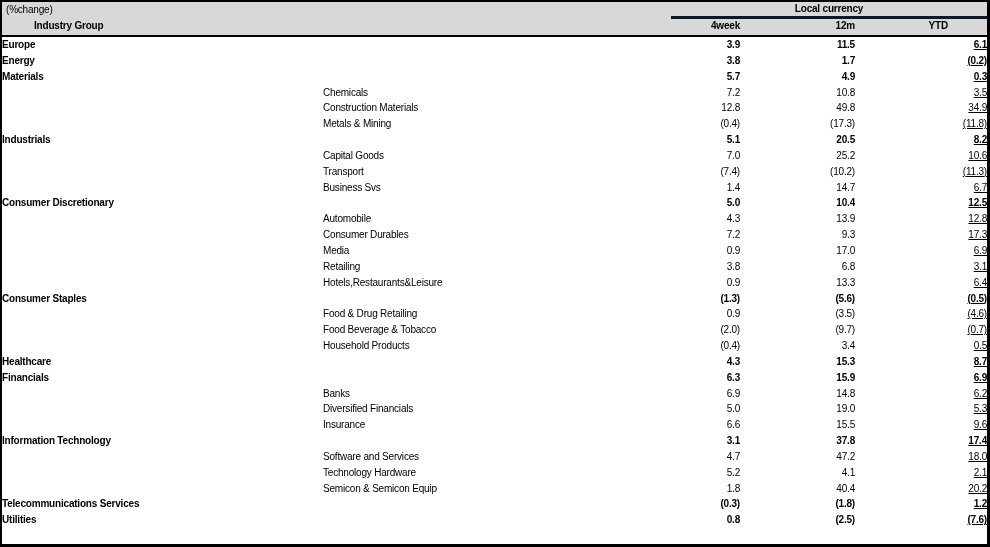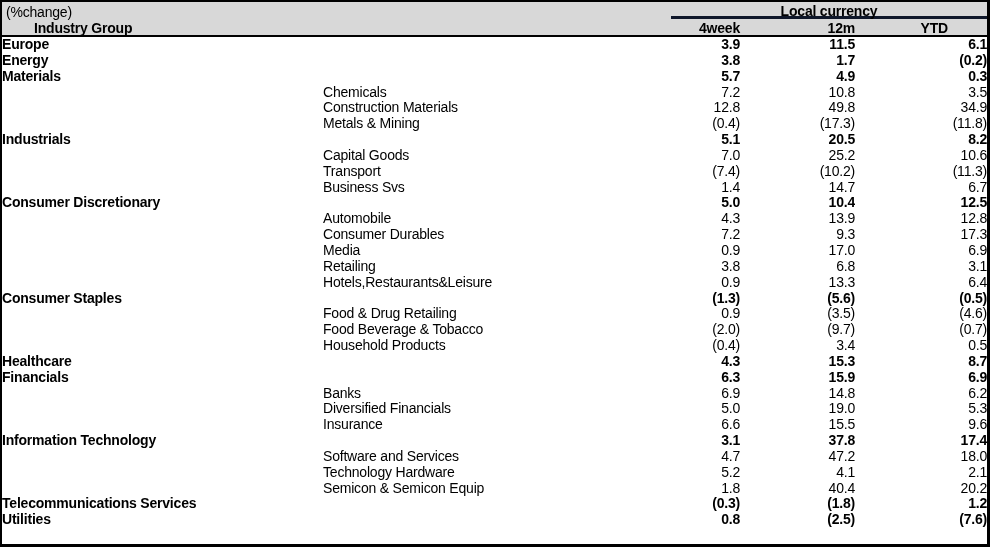--- a/index.html
+++ b/index.html
@@ -5,21 +5,21 @@
   html, body { margin:0; padding:0; background:#ffffff; }
   .sheet {
     position:relative;
     width:990px; height:547px;
     box-sizing:border-box;
     border:2px solid #000;
     border-right-width:3px;
     border-bottom-width:3px;
     background:#ffffff;
     font-family:"Liberation Sans","DejaVu Sans",sans-serif;
-    font-size:14px;
+    font-size:10px;
     letter-spacing:-0.2px;
     color:#000;
     overflow:hidden;
   }
   .hdr {
     position:relative;
     height:35px;
     background:#d8d8d8;
     border-bottom:2px solid #000;
     box-sizing:border-box;
@@ -42,21 +42,21 @@
     padding:0;
     height:15.84px;
     line-height:15.84px;
     white-space:nowrap;
     overflow:hidden;
     vertical-align:middle;
   }
   .c-group { padding-left:4px;margin-top:11px; }
   .c-sub   { padding-left:4px; }
   .c-num   { text-align:right; }
-  .c-last  { padding-right:39px; }
+  .c-last  { padding-right:39px;text-decoration:underline; }
   tr.bold td { font-weight:bold; }
 </style>
 </head>
 <body>
 
 <div class="sheet">
 
   <div class="hdr">
     <div class="hdr-change">(%change)</div>
     <div class="hdr-currency">Local currency</div>

